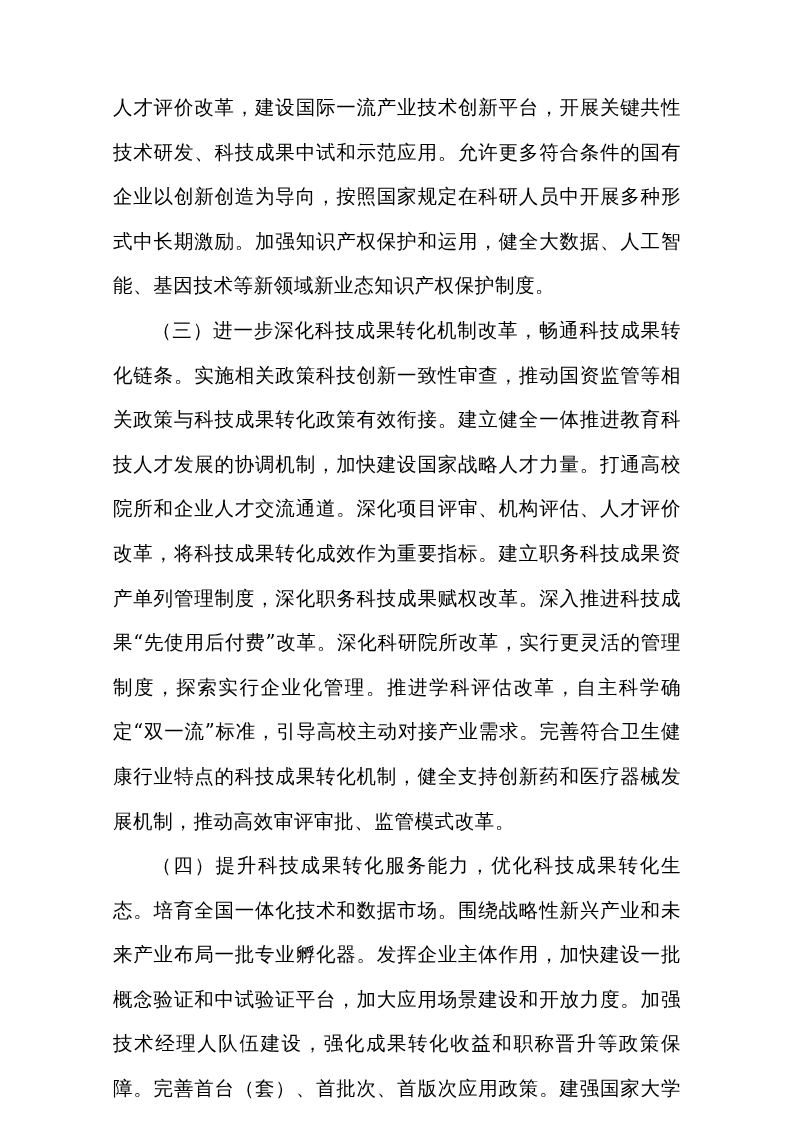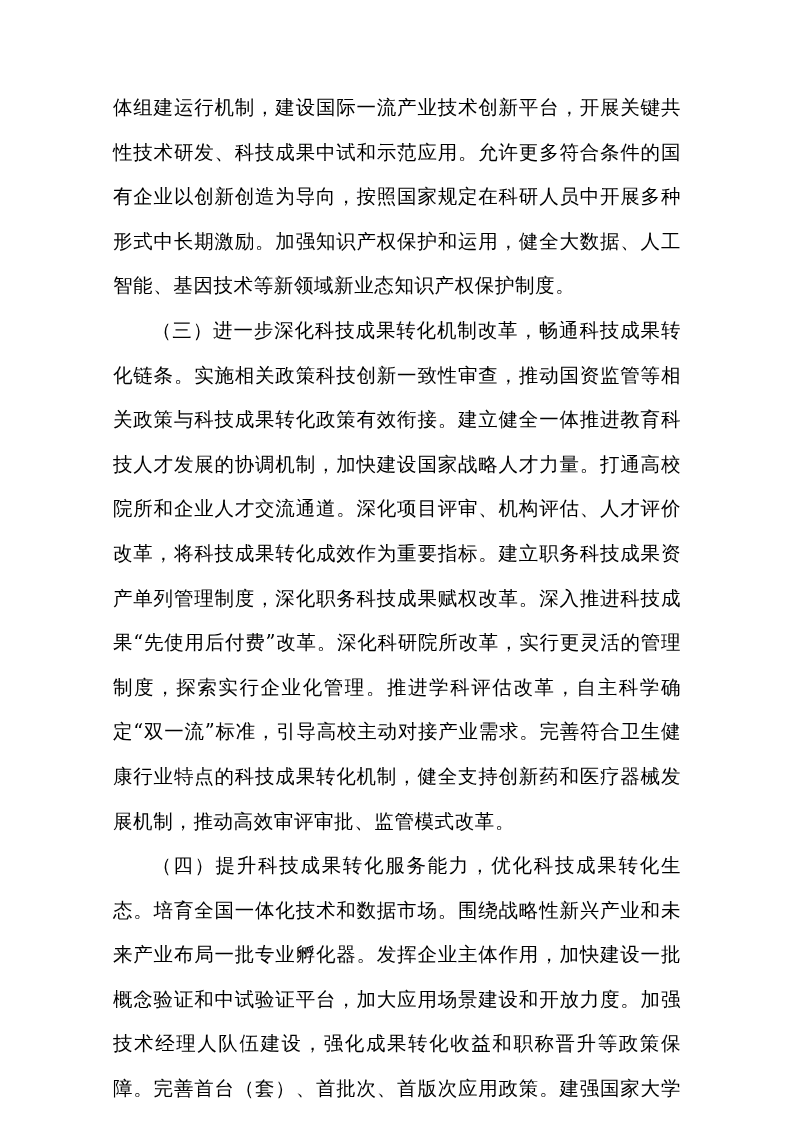--- a/index.html
+++ b/index.html
@@ -40,17 +40,17 @@
   }
   .para.indent {
     text-indent: 2em;
   }
 </style>
 </head>
 <body>
 
 <div class="page">
   <div class="doc-body">
-    <p class="para">体组建运行机制，建设国际一流产业技术创新平台，开展关键共性技术研发、科技成果中试和示范应用。允许更多符合条件的国有企业以创新创造为导向，按照国家规定在科研人员中开展多种形式中长期激励。加强知识产权保护和运用，健全大数据、人工智能、基因技术等新领域新业态知识产权保护制度。</p>
+    <p class="para">人才评价改革，建设国际一流产业技术创新平台，开展关键共性技术研发、科技成果中试和示范应用。允许更多符合条件的国有企业以创新创造为导向，按照国家规定在科研人员中开展多种形式中长期激励。加强知识产权保护和运用，健全大数据、人工智能、基因技术等新领域新业态知识产权保护制度。</p>
     <p class="para indent">（三）进一步深化科技成果转化机制改革，畅通科技成果转化链条。实施相关政策科技创新一致性审查，推动国资监管等相关政策与科技成果转化政策有效衔接。建立健全一体推进教育科技人才发展的协调机制，加快建设国家战略人才力量。打通高校院所和企业人才交流通道。深化项目评审、机构评估、人才评价改革，将科技成果转化成效作为重要指标。建立职务科技成果资产单列管理制度，深化职务科技成果赋权改革。深入推进科技成果“先使用后付费”改革。深化科研院所改革，实行更灵活的管理制度，探索实行企业化管理。推进学科评估改革，自主科学确定“双一流”标准，引导高校主动对接产业需求。完善符合卫生健康行业特点的科技成果转化机制，健全支持创新药和医疗器械发展机制，推动高效审评审批、监管模式改革。</p>
     <p class="para indent">（四）提升科技成果转化服务能力，优化科技成果转化生态。培育全国一体化技术和数据市场。围绕战略性新兴产业和未来产业布局一批专业孵化器。发挥企业主体作用，加快建设一批概念验证和中试验证平台，加大应用场景建设和开放力度。加强技术经理人队伍建设，强化成果转化收益和职称晋升等政策保障。完善首台（套）、首批次、首版次应用政策。建强国家大学科技园，推进高校区域技术转移转化</p>
   </div>
 </div>
 
 </body></html>

